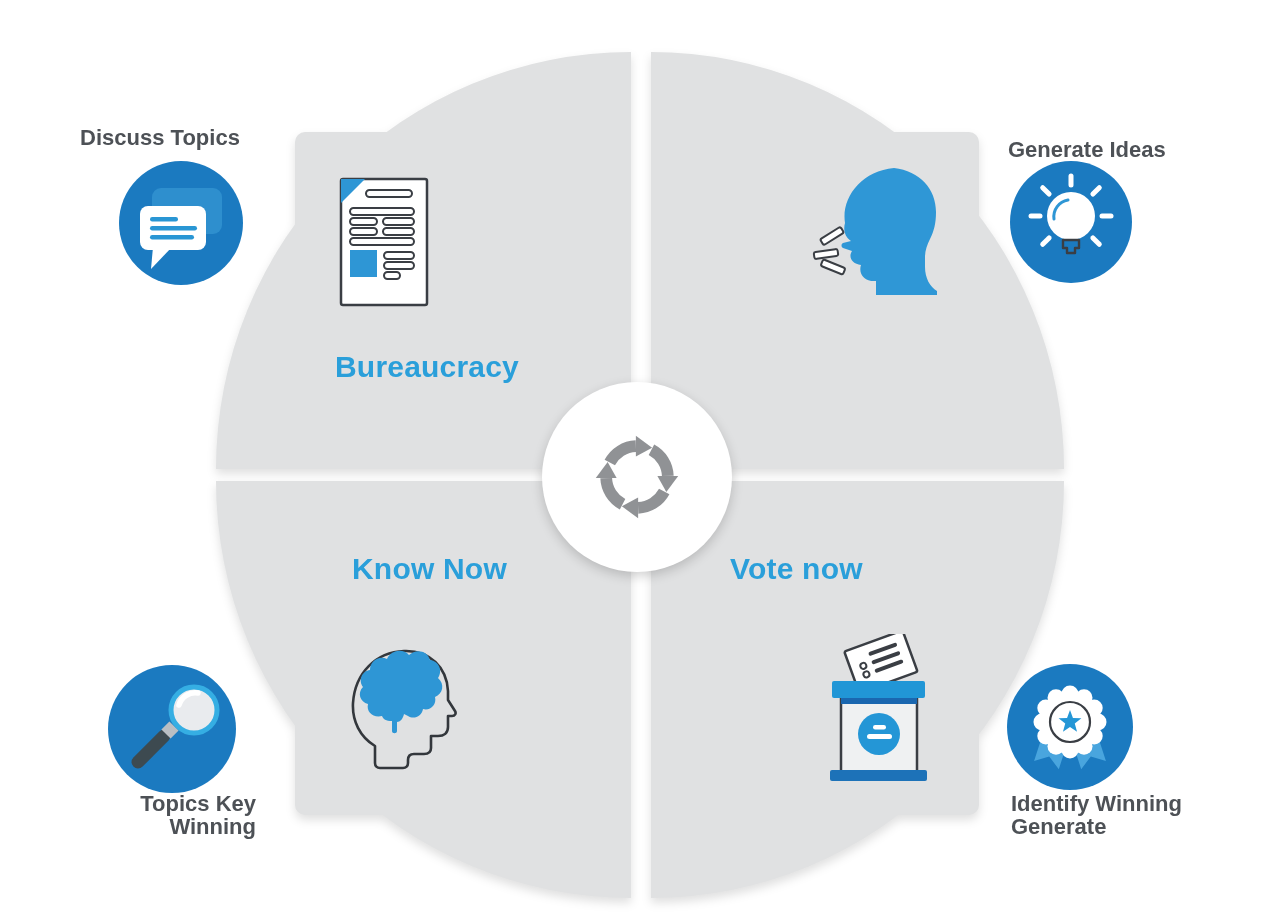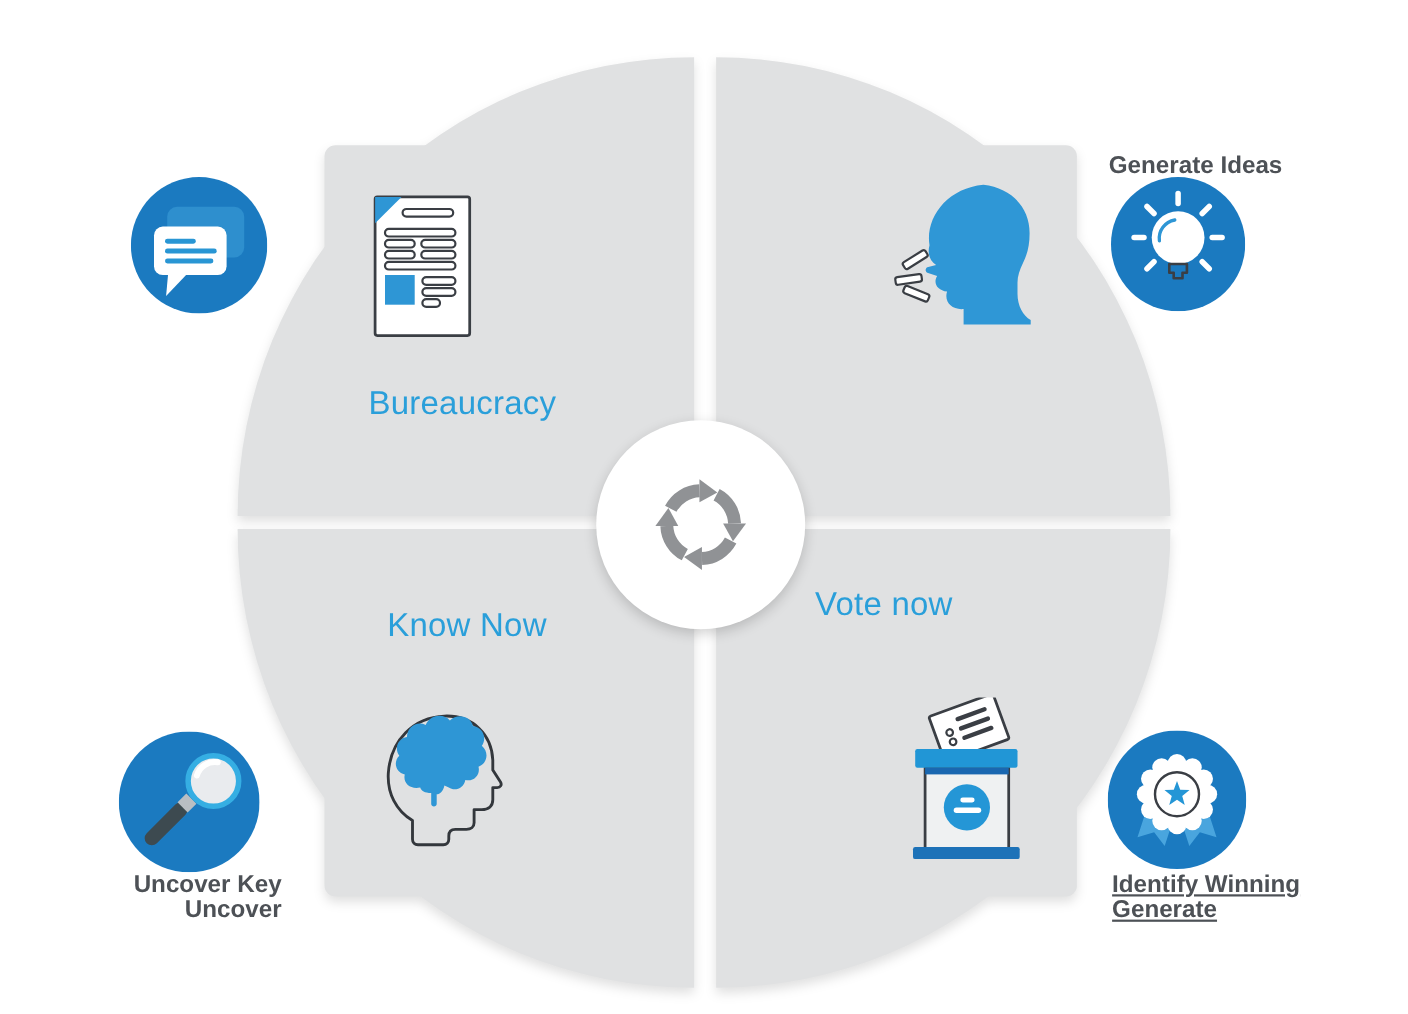--- a/index.html
+++ b/index.html
@@ -33,36 +33,36 @@
   .bump-br{left:867px;top:701px;width:112px;height:114px;border-bottom-right-radius:10px;}
 
   .center-circle{
     position:absolute;left:542px;top:382px;width:190px;height:190px;border-radius:50%;
     background:#fff;box-shadow:0 4px 12px rgba(0,0,0,.18);
     display:flex;align-items:center;justify-content:center;
   }
   .icon-abs{position:absolute;}
 
   .quad-label{
-    position:absolute;color:var(--label-blue);font-weight:400;font-size:30px;letter-spacing:.2px;
+    position:absolute;color:var(--label-blue);font-weight:700;font-size:30px;letter-spacing:.2px;
     white-space:nowrap;
   }
   .lab-bureaucracy{left:335px;top:350px;}
   .lab-voice{left:733px;top:347px;}
   .lab-know{left:352px;top:552px;}
-  .lab-vote{left:730px;top:533px;margin-left:11px;}
+  .lab-vote{left:730px;top:552px;}
 
   .outer-label{
     position:absolute;color:var(--text-dark);font-weight:700;font-size:22px;line-height:23px;
     white-space:nowrap;
   }
   .lab-discuss{left:40px;top:126px;width:240px;text-align:center;}
   .lab-generate{left:1008px;top:138px;}
   .lab-uncover{left:60px;top:792px;width:196px;text-align:right;white-space:normal;}
-  .lab-identify{left:1011px;top:792px;white-space:normal;width:220px;text-align:left;text-decoration:underline;}
+  .lab-identify{left:1011px;top:792px;white-space:normal;width:220px;text-align:left;}
 
   svg{display:block;}
   .f-circle{fill:var(--circle-blue);}
   .f-bright{fill:var(--bright-blue);}
   .f-white{fill:#ffffff;}
   .f-dark{fill:var(--outline-dark);}
   .s-dark{stroke:var(--outline-dark);}
   .f-arrow{fill:var(--arrow-gray);}
   .s-arrow{stroke:var(--arrow-gray);}
   .f-ribbon{fill:var(--ribbon-blue);}
@@ -86,24 +86,25 @@
   </div>
   <div class="quad">
     <div class="disc-br"></div>
     <div class="bump-br"></div>
   </div>
 
   <div class="quad-label lab-bureaucracy">Bureaucracy</div>
   <div class="quad-label lab-know">Know Now</div>
   <div class="quad-label lab-vote">Vote now</div>
 
+  <div class="outer-label lab-discuss">Discuss Topics</div>
   <div class="outer-label lab-generate">Generate Ideas</div>
   <div class="outer-label lab-uncover">
-    <span>Uncover Key</span><br>
-    <span>Uncover</span>
+    <span>Topics Key</span><br>
+    <span>Winning</span>
   </div>
   <div class="outer-label lab-identify">
     <span>Identify Winning</span><br>
     <span>Generate</span>
   </div>
 
   <div class="icon-abs" style="left:119px;top:161px;">
     <svg width="124" height="124" viewBox="0 0 124 124">
       <circle cx="62" cy="62" r="62" class="f-circle"></circle>
       <rect x="33" y="27" width="70" height="46" rx="9" fill="#2e8fce"></rect>

